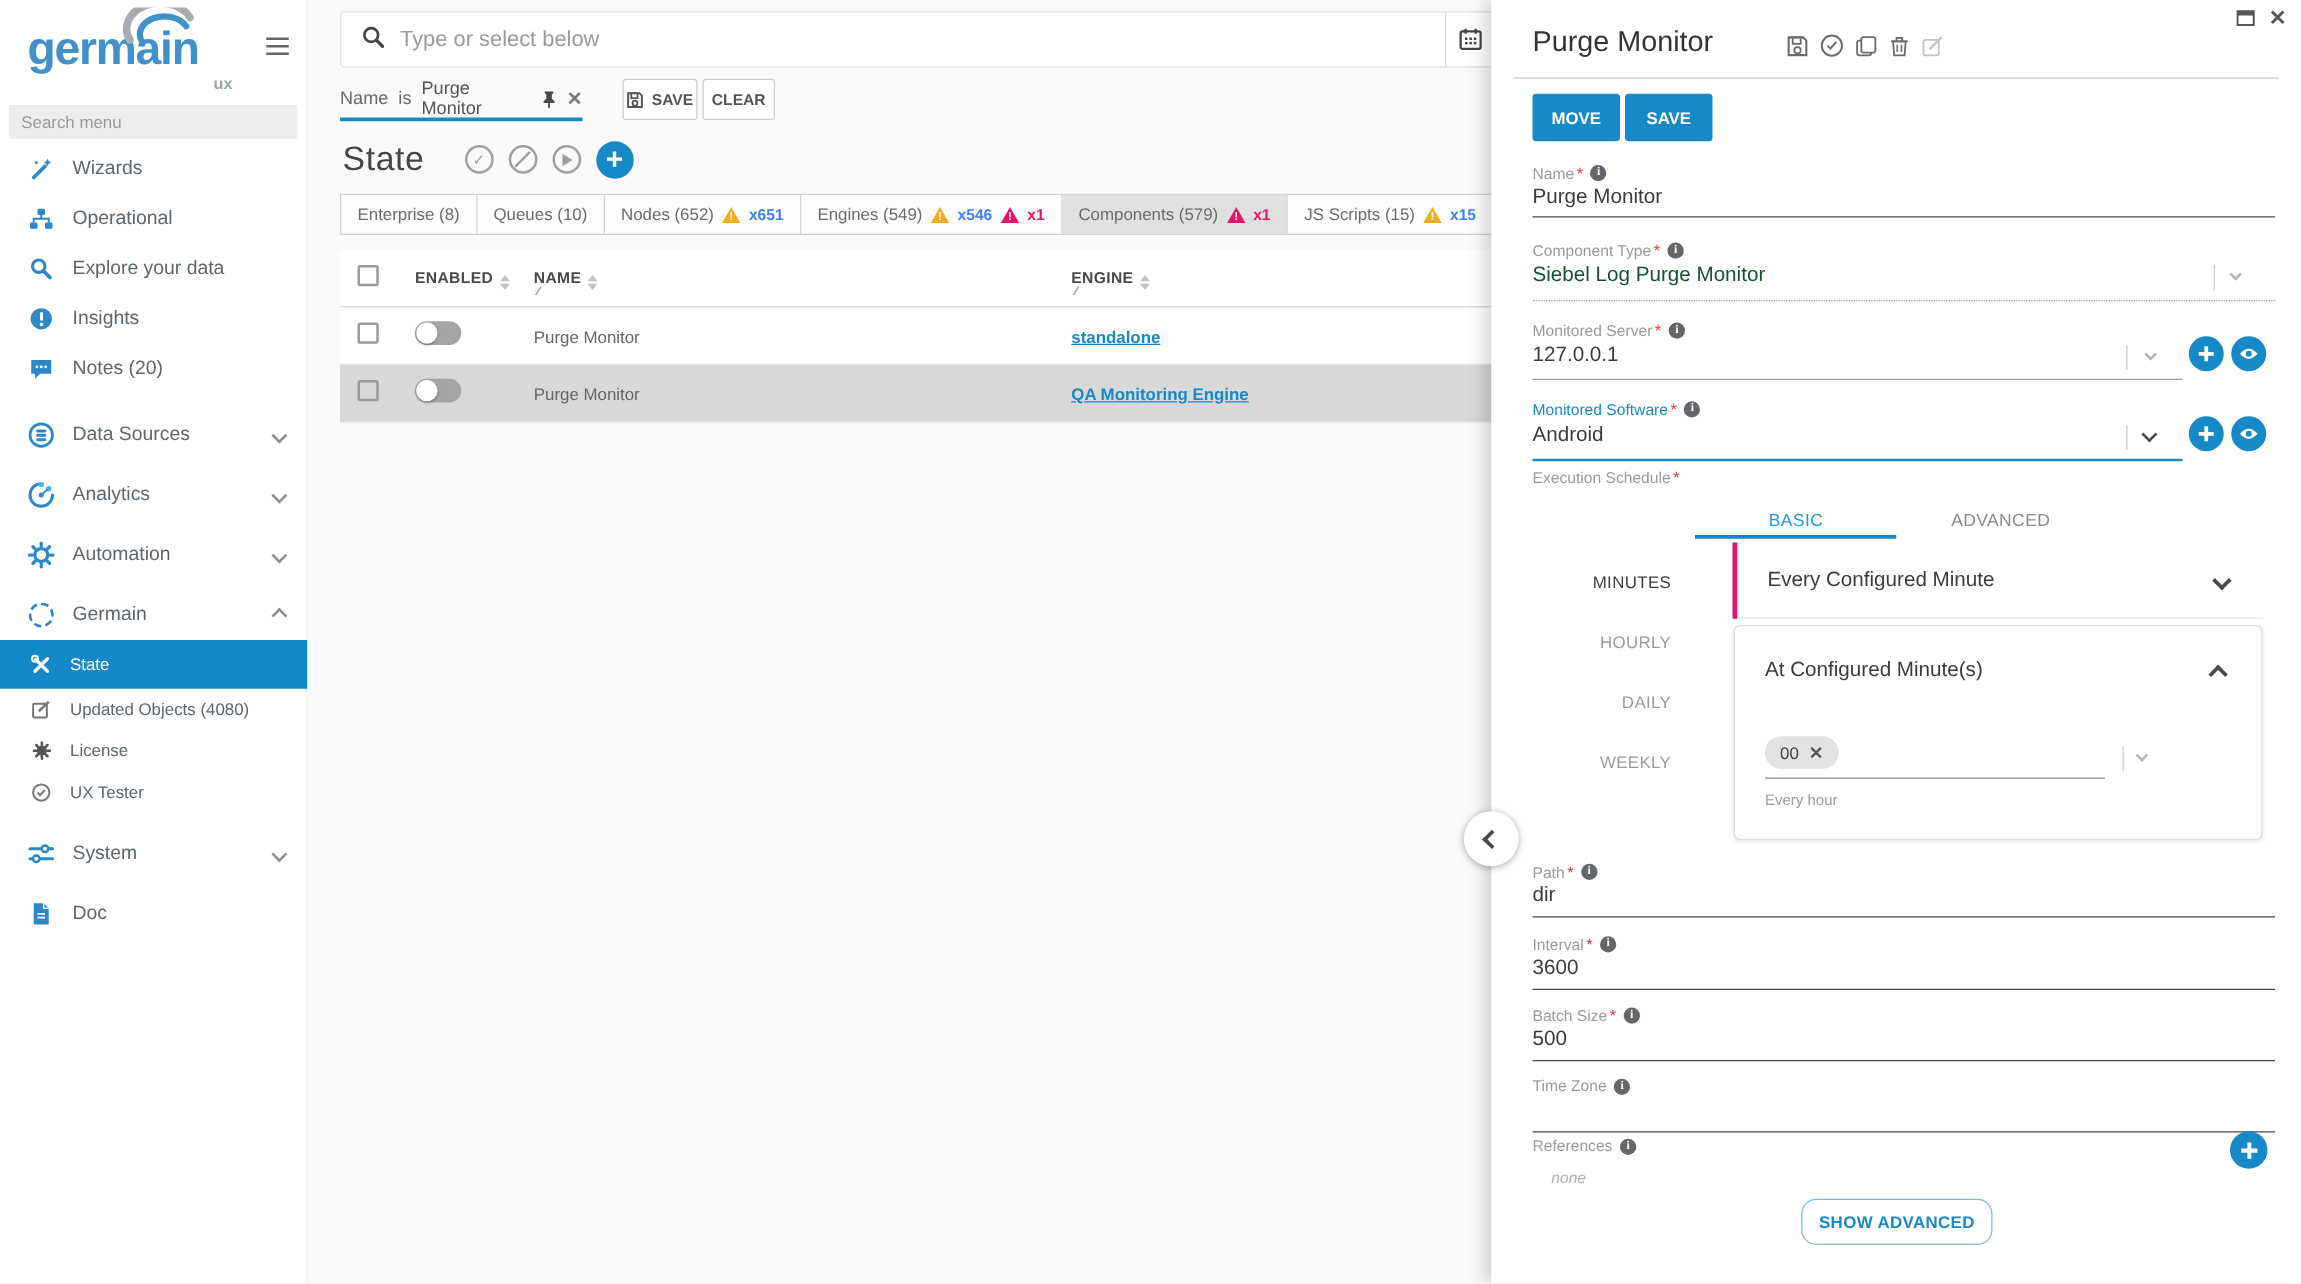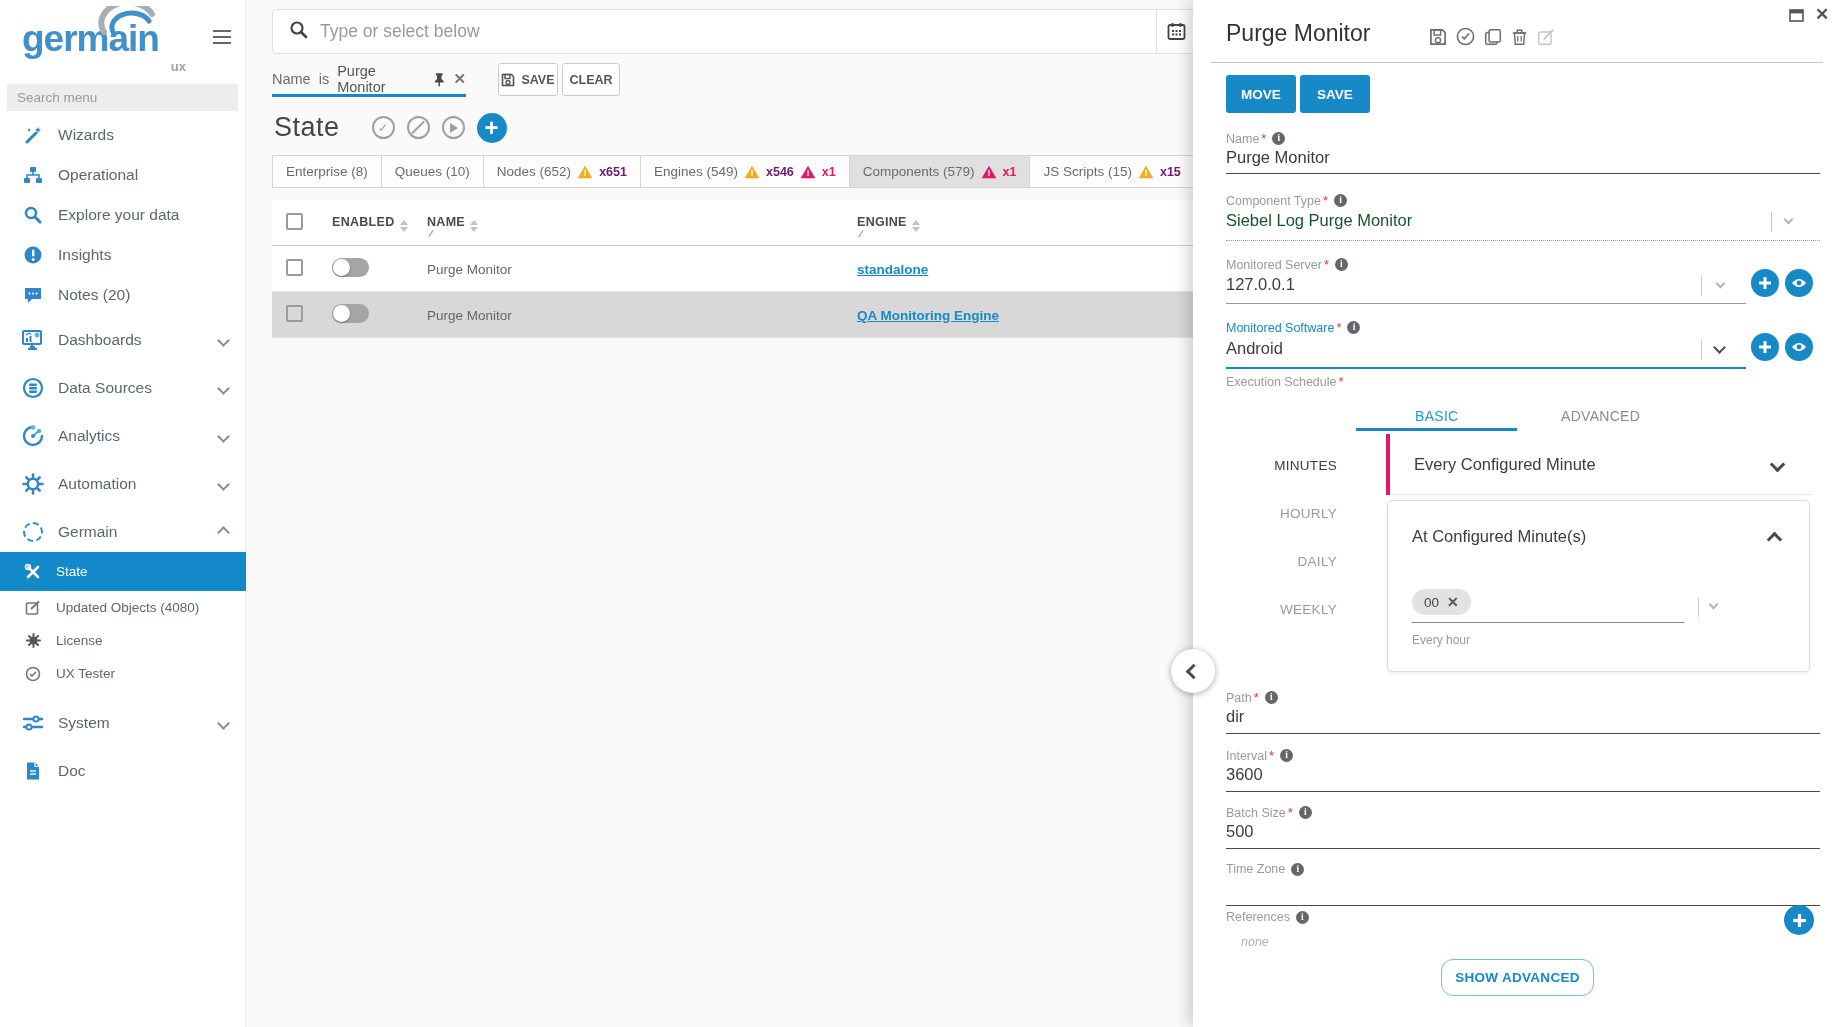--- a/index.html
+++ b/index.html
@@ -53,21 +53,21 @@
   .page-title-row { position:absolute; left:28px; top:112px; display:flex; align-items:center; gap:12px; }
   .page-title { font-size:27px; color:#454545; letter-spacing:.5px; }
   .circ { width:23px; height:23px; border:2px solid #9aa0a6; border-radius:50%; color:#9aa0a6; display:flex; align-items:center; justify-content:center; cursor:pointer; position:relative; font-size:12px; }
   .circ.block::after { content:""; position:absolute; width:2px; height:17px; background:#9aa0a6; transform:rotate(45deg); }
   .circ .tri { width:0; height:0; border-top:5px solid transparent; border-bottom:5px solid transparent; border-left:8px solid #9aa0a6; margin-left:2px; }
   .circ.plus { width:30px; height:30px; background:#1789c6; border:0; color:#fff; font-size:24px; font-weight:bold; }
   .tabs { position:absolute; left:26px; top:155px; display:flex; border:1px solid #d4d4d4; background:#fdfdfd; height:33px; }
   .tab { display:flex; align-items:center; gap:6px; padding:0 13px; font-size:13.5px; color:#6b6b6b; border-right:1px solid #d4d4d4; cursor:pointer; white-space:nowrap; }
   .tab:last-child { border-right:0; }
   .tab.sel { background:#e0e0e0; }
-  .warn-count { font-size:12.5px; font-weight:bold; color:#701a75; }
+  .warn-count { font-size:12.5px; font-weight:bold; color:#3b82f6; }
   .err-count { font-size:12.5px; font-weight:bold; color:#e5156b; }
   .wtri { display:inline-flex; }
   .grid { position:absolute; left:26px; top:200px; width:1569px; }
   .grid-header { position:relative; height:46px; background:#fff; border-bottom:1px solid #ccc; display:flex; align-items:flex-start; padding-top:8px; }
   .gh { font-size:12.5px; font-weight:bold; color:#4a4a4a; letter-spacing:.3px; }
   .grid-row { position:relative; height:46px; background:#fff; border-bottom:1px solid #e6e6e6; cursor:pointer; }
   .grid-row.sel { background:#d8d8d8; }
   .cbx { width:17px; height:17px; border:2px solid #9a9a9a; border-radius:2px; background:transparent; cursor:pointer; }
   .toggle { width:37px; height:19px; border-radius:10px; background:#a5a5a5; position:relative; cursor:pointer; }
   .toggle .knob { position:absolute; left:1px; top:1px; width:17px; height:17px; border-radius:50%; background:#fff; box-shadow:0 1px 2px rgba(0,0,0,.35); }
@@ -185,34 +185,20 @@
             <svg width="20" height="20" viewBox="0 0 20 20">
               <path d="M2 3 h16 v11 h-9 l-4 4 v-4 h-3 z" fill="#2d87c9"></path>
               <circle cx="6.5" cy="8.5" r="1.1" fill="#fff"></circle>
               <circle cx="10" cy="8.5" r="1.1" fill="#fff"></circle>
               <circle cx="13.5" cy="8.5" r="1.1" fill="#fff"></circle>
             </svg>
           </span>
         <span>Notes (20)</span>
       </div>
       <div class="gap5"></div>
-      <div class="nav-item">
-        <span class="nico">
-            <svg width="22" height="22" viewBox="0 0 22 22">
-              <rect x="1" y="2" width="18" height="13" rx="1" stroke="#2d87c9" stroke-width="2" fill="none"></rect>
-              <rect x="4" y="9" width="2" height="4" fill="#2d87c9"></rect>
-              <rect x="7.5" y="7" width="2" height="6" fill="#2d87c9"></rect>
-              <circle cx="15" cy="6" r="2.4" fill="#4db6e2"></circle>
-              <path d="M4 6 l3-2 2 1.5" stroke="#2d87c9" stroke-width="1.2" fill="none"></path>
-              <path d="M10 15 v3 M6 20 h9 M8 18 h5" stroke="#2d87c9" stroke-width="1.8"></path>
-            </svg>
-          </span>
-        <span>Dashboards</span>
-        <span class="chev expander"></span>
-      </div>
       <div class="gap8"></div>
       <div class="nav-item">
         <span class="nico">
             <svg width="22" height="22" viewBox="0 0 22 22">
               <circle cx="11" cy="11" r="9" stroke="#2d87c9" stroke-width="2.2" fill="none"></circle>
               <rect x="7" y="6.5" width="8" height="2.4" rx="1" fill="#2d87c9"></rect>
               <rect x="7" y="10" width="8" height="2.4" rx="1" fill="#2d87c9"></rect>
               <rect x="7" y="13.5" width="8" height="2.4" rx="1" fill="#2d87c9"></rect>
             </svg>
           </span>

